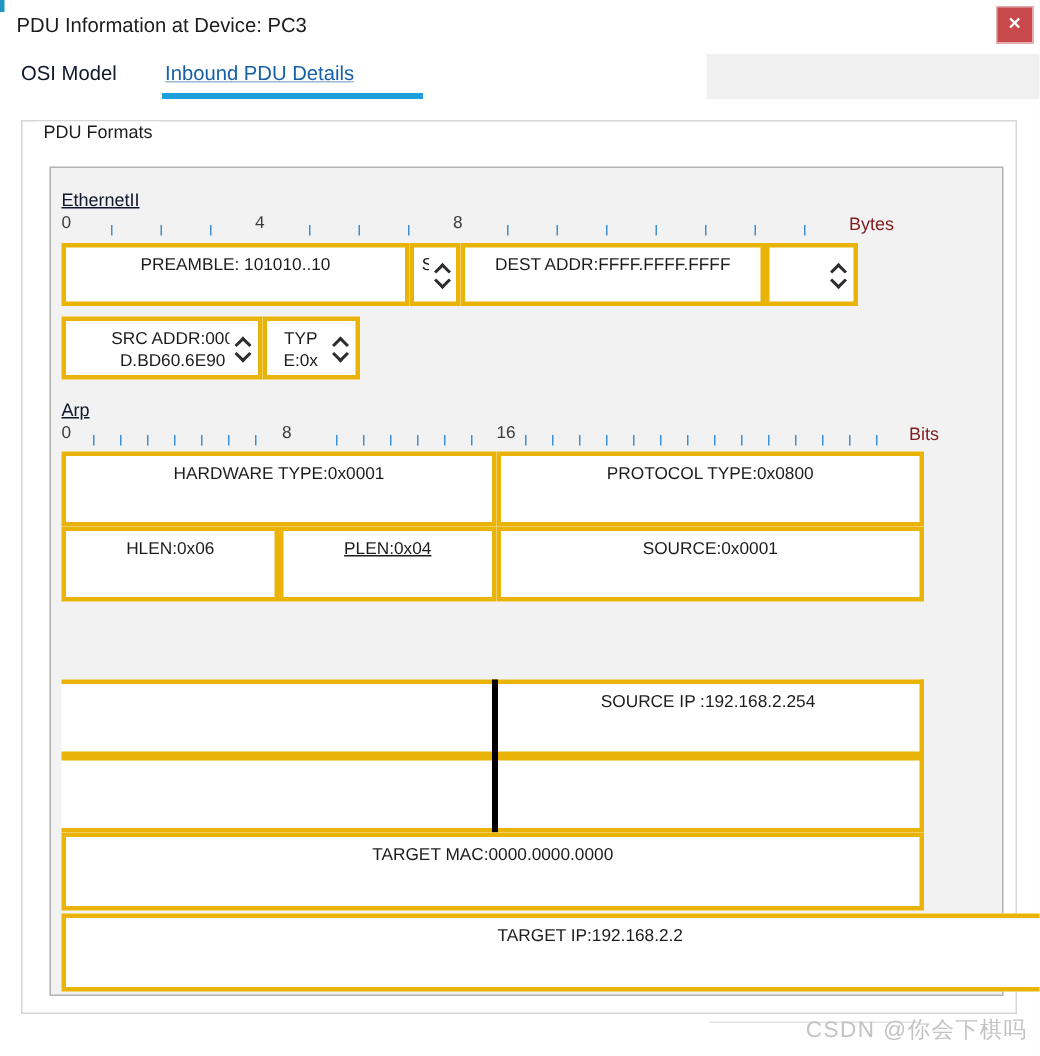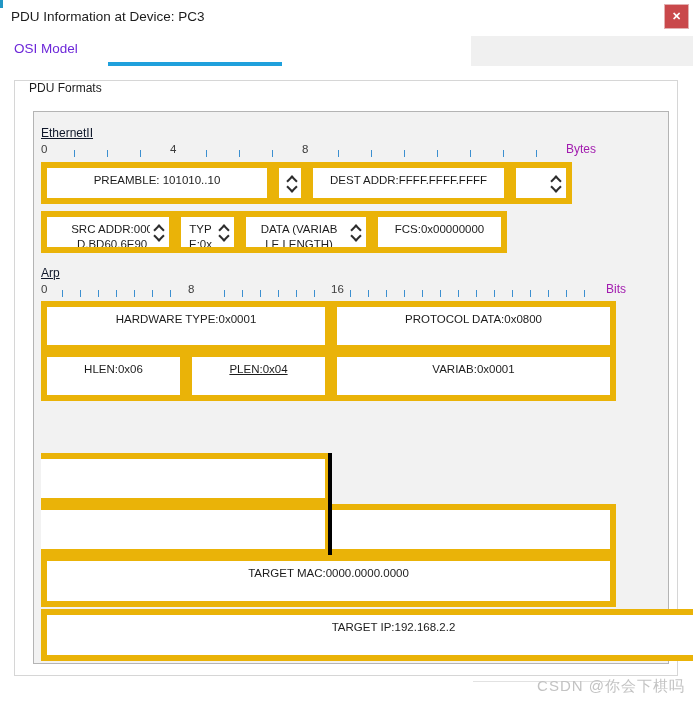--- a/index.html
+++ b/index.html
@@ -65,21 +65,21 @@
     left: 0; top: 36px;
     width: 693px; height: 32px;
     background: #ffffff;
   }
   .tab {
     position: absolute;
     top: 2px;
     height: 24px;
     font-size: 13.5px;
     line-height: 22px;
-    color: #6d28d9;
+    color: #0f172a;
     white-space: nowrap;
     cursor: pointer;
   }
   .tab.selected {
     color: #1560a8;
     text-decoration: underline;
     text-decoration-color: #9db8d2;
   }
   .tab-underline {
     position: absolute;
@@ -148,31 +148,31 @@
     top: 0px;
     font-size: 11.5px;
     color: #3c3c3c;
     line-height: 13px;
     white-space: nowrap;
   }
   .ruler .runit {
     position: absolute;
     top: 0px;
     font-size: 12px;
-    color: #a21caf;
+    color: #7f1d1d;
     line-height: 13px;
     white-space: nowrap;
   }
 
   
   .cell {
     position: absolute;
     box-sizing: border-box;
     background: #ffffff;
-    border: 6px solid #eab308;
+    border: 3px solid #eab308;
     font-size: 11.5px;
     color: #1c1c1c;
     display: flex;
     align-items: flex-start;
     justify-content: center;
     padding-top: 5px;
     overflow: hidden;
   }
   .cell .celltext {
     text-align: center;
@@ -249,20 +249,21 @@
 
   <div id="titlebar">
     <div id="title-accent"></div>
     <div id="title-text">PDU Information at Device: PC3</div>
     <div id="close-button">✕</div>
   </div>
 
   <div id="tabbar">
     <div id="tab-filler"></div>
     <div class="tab" style="left:14px;">OSI Model</div>
+    <div class="tab selected" style="left:110px;">Inbound PDU Details</div>
     <div class="tab-underline" style="left:108px; top:26px; width:174px;"></div>
   </div>
 
   <div id="groupbox"></div>
   <div id="groupbox-label">PDU Formats</div>
 
   <div id="inner-panel"></div>
 
   <div class="section-title" style="left:41px; top:126px;">EthernetII</div>
 
@@ -336,36 +337,21 @@
     <span class="spin">
       <span class="arrow up">
           <span class="chev"></span>
         </span>
       <span class="arrow down">
           <span class="chev down"></span>
         </span>
     </span>
   </div>
 
-  <div class="cell" style="left:240px; top:211px; width:132px; height:42px;">
-    <span class="celltext" style="padding-right:16px;">DATA (VARIAB
-LE LENGTH)</span>
-    <span class="spin">
-      <span class="arrow up">
-          <span class="chev"></span>
-        </span>
-      <span class="arrow down">
-          <span class="chev down"></span>
-        </span>
-    </span>
-  </div>
-
-  <div class="cell" style="left:372px; top:211px; width:135px; height:42px;">
-    <span class="celltext">FCS:0x00000000</span>
-  </div>
+
 
   <div class="section-title" style="left:41px; top:266px;">Arp</div>
 
   <div class="ruler" style="left:41px; top:283px; width:600px;">
     <div class="rlabel" style="left:0px;">0</div>
     <div class="tick" style="left:21px;"></div>
     <div class="tick" style="left:39px;"></div>
     <div class="tick" style="left:57px;"></div>
     <div class="tick" style="left:75px;"></div>
     <div class="tick" style="left:93px;"></div>
@@ -393,37 +379,40 @@
     <div class="tick" style="left:507px;"></div>
     <div class="tick" style="left:525px;"></div>
     <div class="tick" style="left:543px;"></div>
     <div class="runit" style="left:565px;">Bits</div>
   </div>
 
   <div class="cell" style="left:41px; top:301px; width:290px; height:50px;">
     <span class="celltext">HARDWARE TYPE:0x0001</span>
   </div>
   <div class="cell" style="left:331px; top:301px; width:285px; height:50px;">
-    <span class="celltext">PROTOCOL DATA:0x0800</span>
+    <span class="celltext">PROTOCOL TYPE:0x0800</span>
   </div>
 
   <div class="cell" style="left:41px; top:351px; width:145px; height:50px;">
     <span class="celltext">HLEN:0x06</span>
   </div>
   <div class="cell" style="left:186px; top:351px; width:145px; height:50px;text-decoration:underline;">
     <span class="celltext">PLEN:0x04</span>
   </div>
   <div class="cell" style="left:331px; top:351px; width:285px; height:50px;">
-    <span class="celltext">VARIAB:0x0001</span>
+    <span class="celltext">SOURCE:0x0001</span>
   </div>
 
 
   <div class="cell noleft" style="left:41px; top:453px; width:290px; height:51px;">
     <span class="celltext"></span>
   </div>
+  <div class="cell noleft" style="left:331px; top:453px; width:285px; height:51px;">
+    <span class="celltext">SOURCE IP :192.168.2.254</span>
+  </div>
   <div style="position:absolute;left:328px;top:453px;width:4px;height:51px;background:#000;"></div>
 
   <div class="cell noleft" style="left:41px; top:504px; width:290px; height:51px;">
     <span class="celltext"></span>
   </div>
   <div class="cell noleft" style="left:331px; top:504px; width:285px; height:51px;">
     <span class="celltext"></span>
   </div>
   <div style="position:absolute;left:328px;top:504px;width:4px;height:51px;background:#000;"></div>
 

